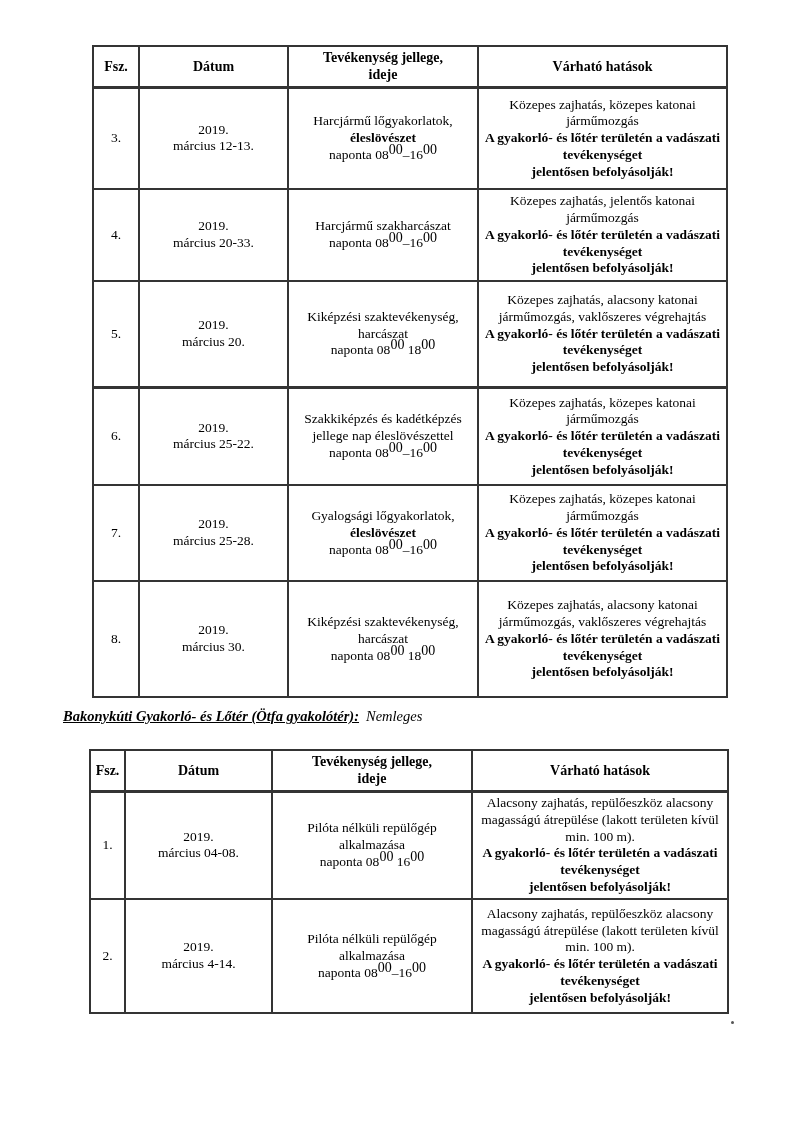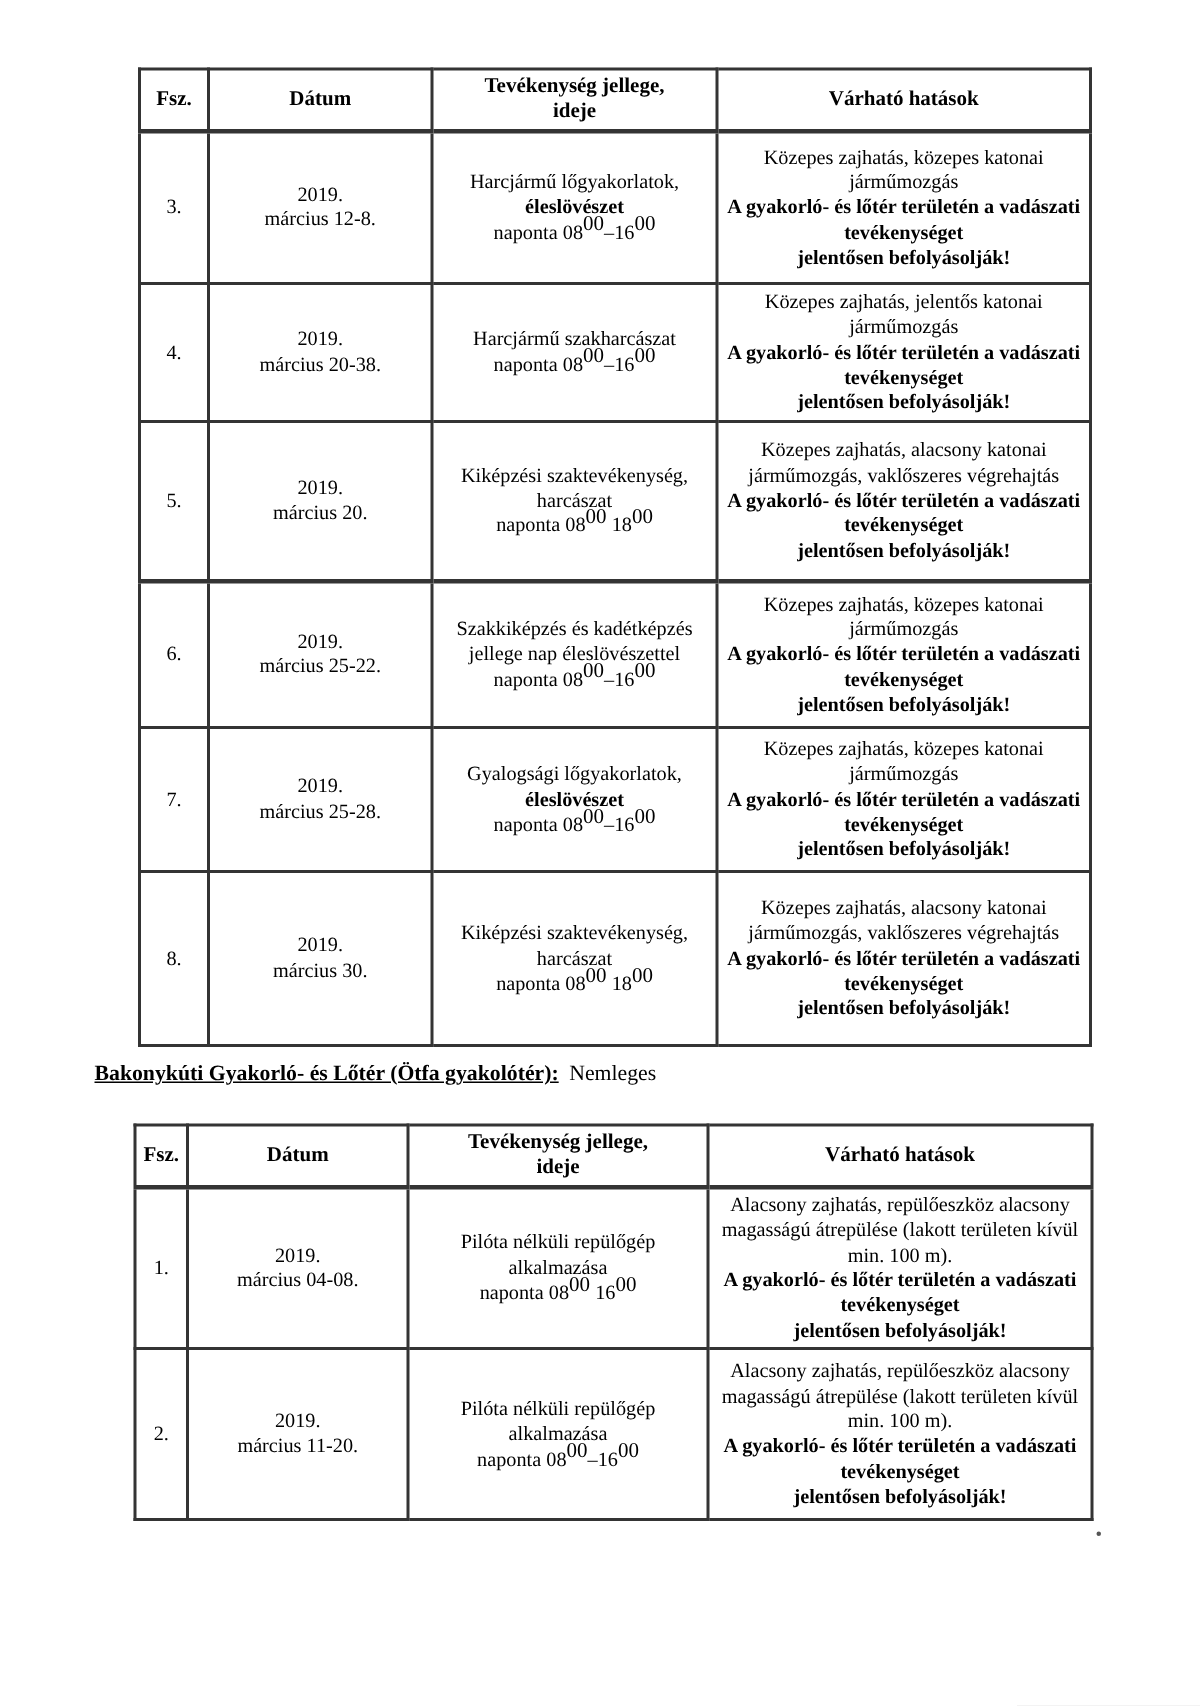--- a/index.html
+++ b/index.html
@@ -13,21 +13,21 @@
     border:2px solid #343434;text-align:center;vertical-align:middle;
     padding:2px 4px;font-size:13.5px;line-height:1.24;overflow:hidden;
   }
   .t th{font-size:14px;font-weight:bold;border-bottom-width:3px;white-space:pre-line;}
   .t1{left:92px;top:45px;width:634px;}
   .t2{left:89px;top:749px;width:638px;}
   tr.thick td{border-bottom-width:3px;}
   .b{font-weight:bold;}
   .ul{}
   sup{font-size:14px;line-height:0;vertical-align:super;letter-spacing:0;}
-  .heading{position:absolute;left:63px;top:708px;margin:0;font-size:14.5px;}
+  .heading{position:absolute;left:63px;top:708px;margin:0;font-size:14.5px;font-style:italic;}
   .heading .hb{font-weight:bold;text-decoration:underline;margin-right:7px;}
   .fx div{margin:0;}
   .speck{position:absolute;left:731px;top:1021px;width:3px;height:3px;background:#555;border-radius:50%;}
 </style>
 </head>
 <body>
 
 <div class="page">
 
   <table class="t t1" id="t1">
@@ -44,38 +44,38 @@
           <th>Tevékenység jellege,
 ideje</th>
           <th>Várható hatások</th>
         </tr>
       </thead>
       <tbody>
         <tr style="height:102px">
           <td>3.</td>
           <td>
             <div>2019.</div>
-            <div>március 12-8.</div>
+            <div>március 12-13.</div>
           </td>
           <td>
             <div>Harcjármű lőgyakorlatok,</div>
             <div class="b">éleslövészet</div>
             <div>naponta 08<sup>00</sup>–16<sup>00</sup></div>
           </td>
           <td class="fx">
             <div>Közepes zajhatás, közepes katonai járműmozgás</div>
             <div class="b">A gyakorló- és lőtér területén a vadászati tevékenységet</div>
             <div class="b ul">jelentősen befolyásolják!</div>
           </td>
         </tr>
         <tr style="height:92px">
           <td>4.</td>
           <td>
             <div>2019.</div>
-            <div>március 20-38.</div>
+            <div>március 20-33.</div>
           </td>
           <td>
             <div>Harcjármű szakharcászat</div>
             <div>naponta 08<sup>00</sup>–16<sup>00</sup></div>
           </td>
           <td class="fx">
             <div>Közepes zajhatás, jelentős katonai járműmozgás</div>
             <div class="b">A gyakorló- és lőtér területén a vadászati tevékenységet</div>
             <div class="b ul">jelentősen befolyásolják!</div>
           </td>
@@ -180,21 +180,21 @@
           <td class="fx">
             <div>Alacsony zajhatás, repülőeszköz alacsony magasságú átrepülése (lakott területen kívül min. 100 m).</div>
             <div class="b">A gyakorló- és lőtér területén a vadászati tevékenységet</div>
             <div class="b ul">jelentősen befolyásolják!</div>
           </td>
         </tr>
         <tr style="height:114px">
           <td>2.</td>
           <td>
             <div>2019.</div>
-            <div>március 11-20.</div>
+            <div>március 4-14.</div>
           </td>
           <td>
             <div>Pilóta nélküli repülőgép alkalmazása</div>
             <div>naponta 08<sup>00</sup>–16<sup>00</sup></div>
           </td>
           <td class="fx">
             <div>Alacsony zajhatás, repülőeszköz alacsony magasságú átrepülése (lakott területen kívül min. 100 m).</div>
             <div class="b">A gyakorló- és lőtér területén a vadászati tevékenységet</div>
             <div class="b ul">jelentősen befolyásolják!</div>
           </td>

